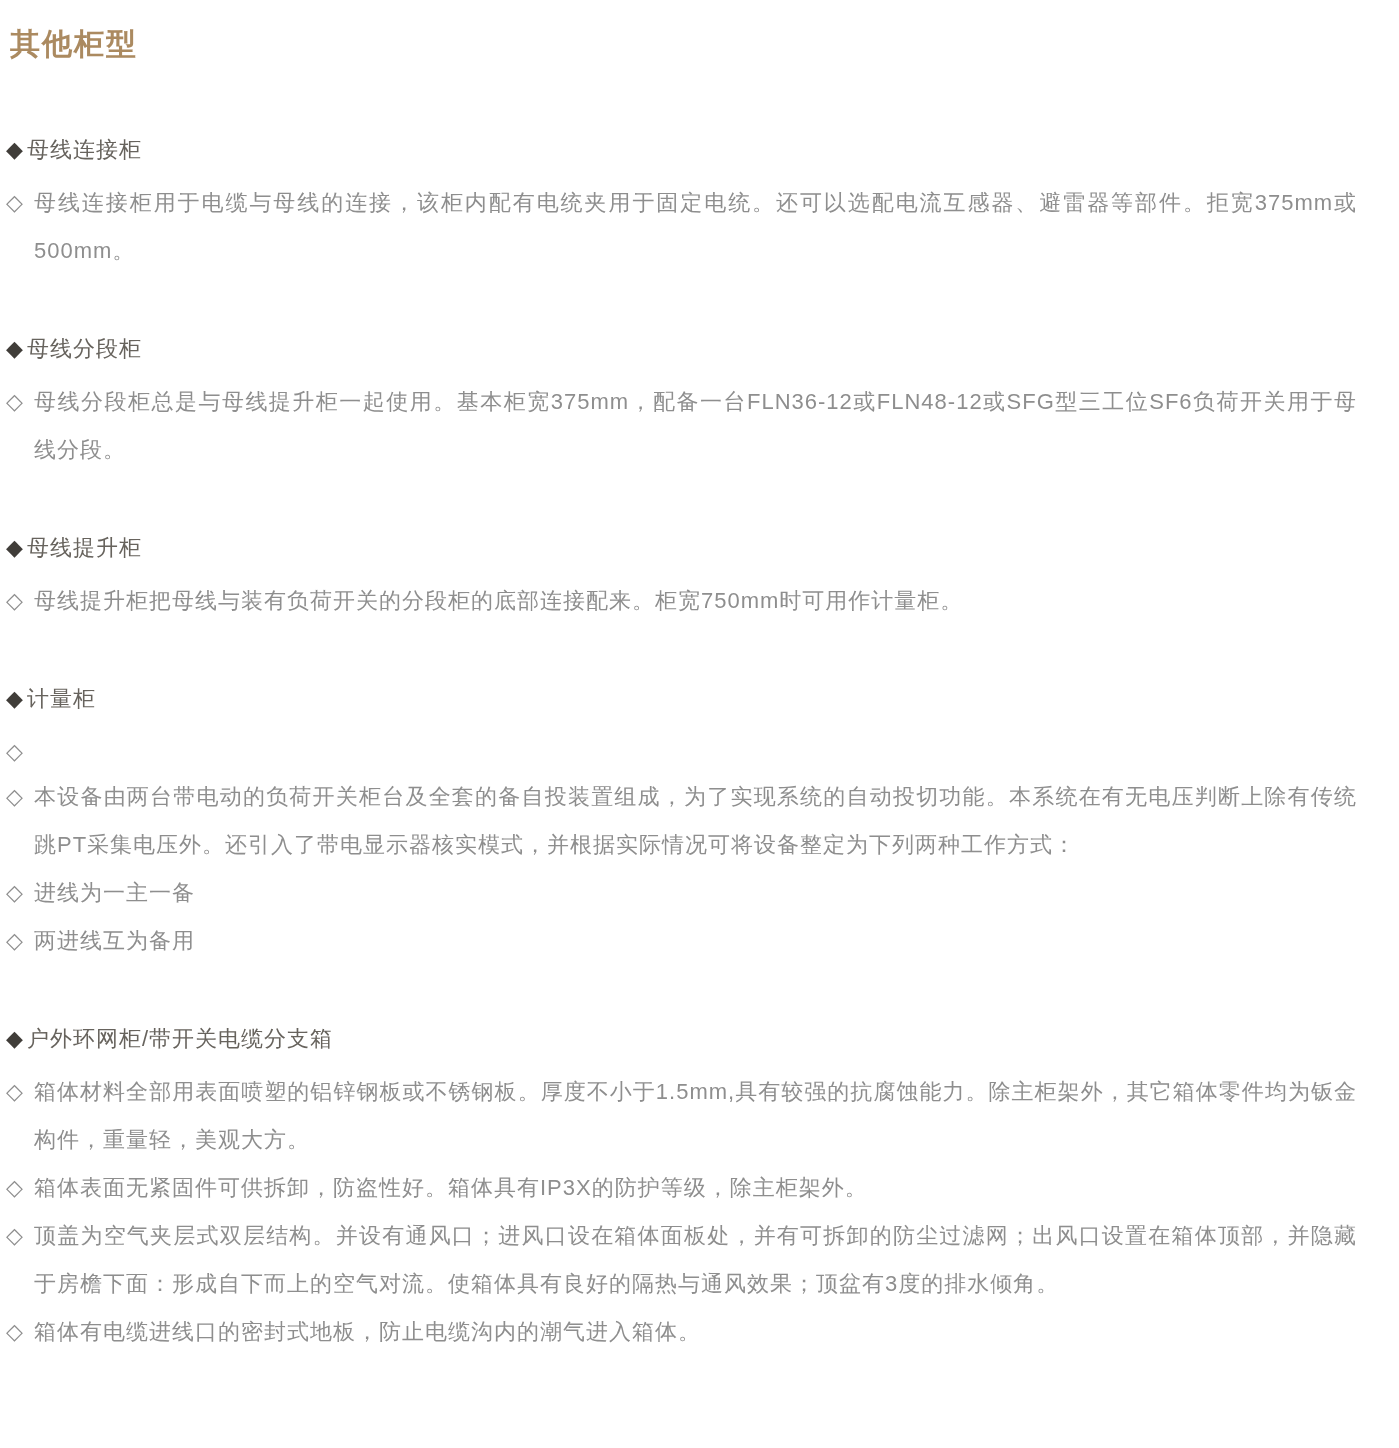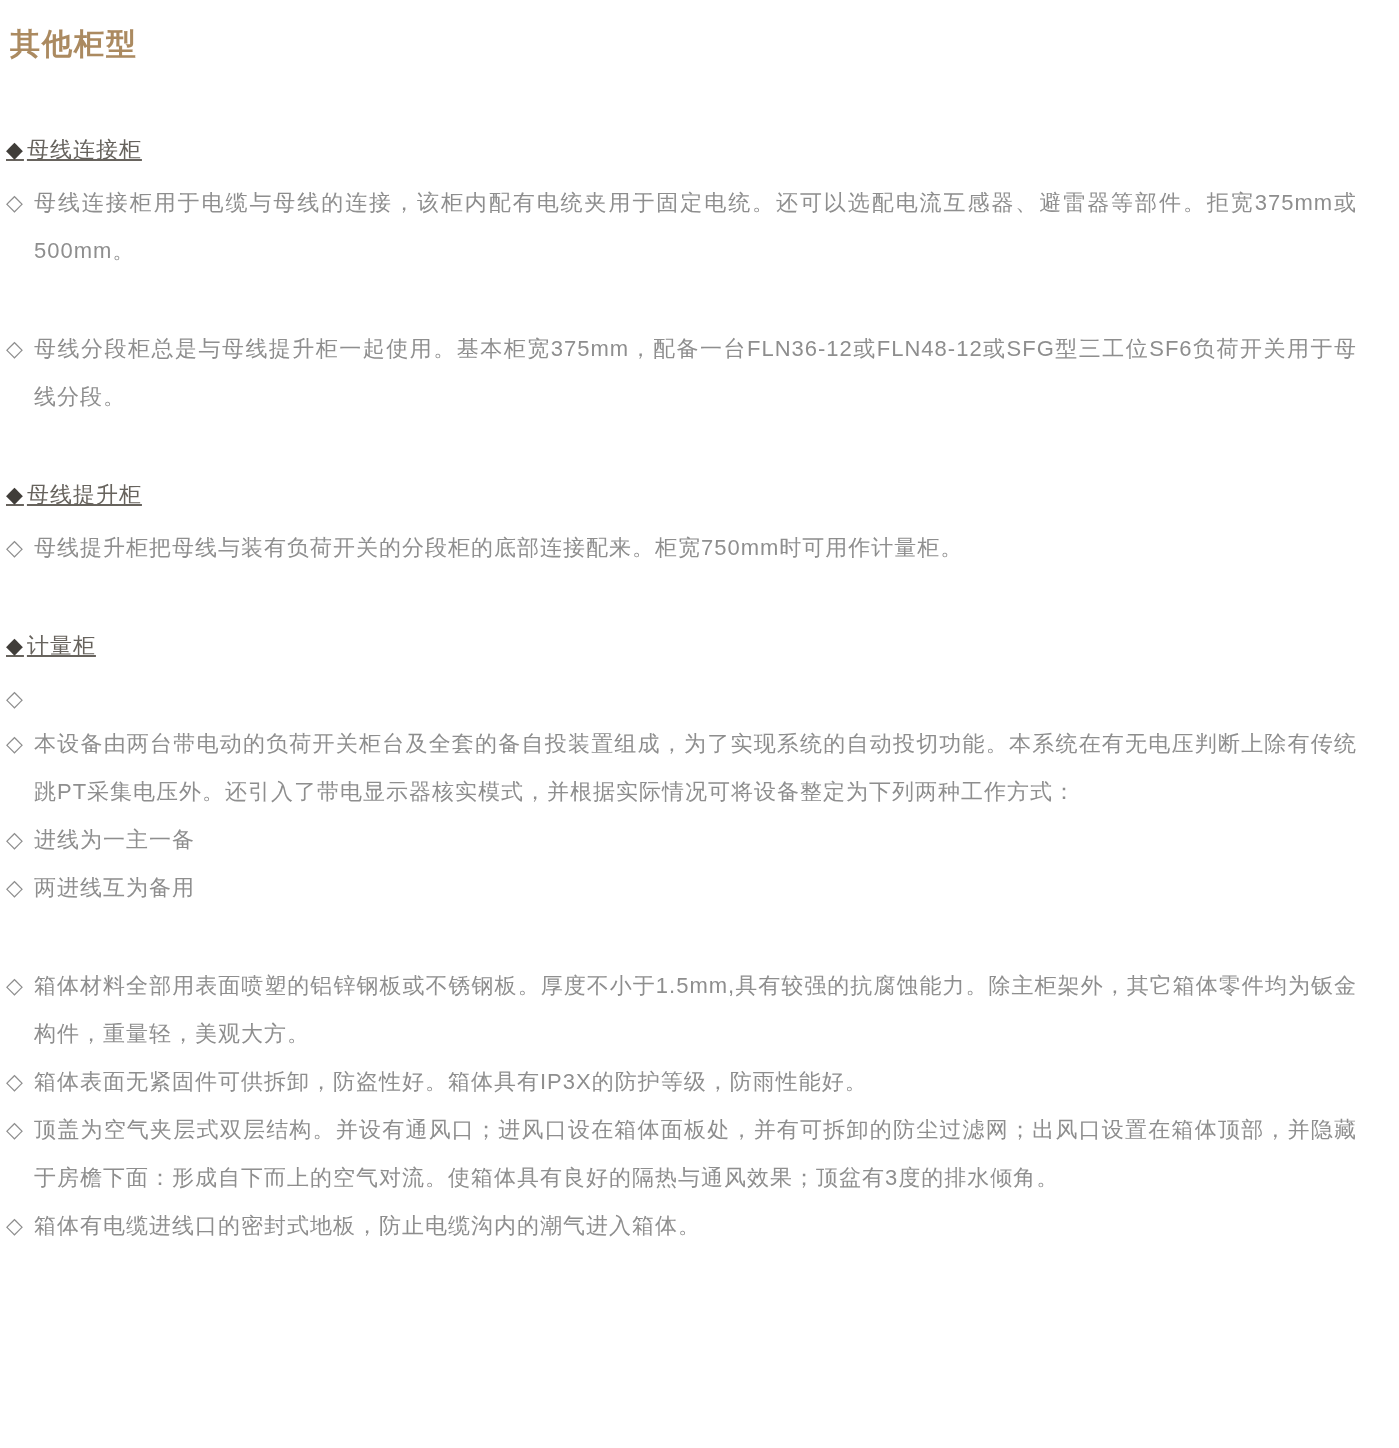--- a/index.html
+++ b/index.html
@@ -35,21 +35,20 @@
   }
   .cabinet-section:last-child {
     margin-bottom: 0;
   }
   .section-heading {
     font-size: 22px;
     line-height: 48px;
     color: var(--heading-color, #67635d);
     letter-spacing: 1px;
     margin-bottom: 5px;
-    text-decoration: underline;
   }
   .section-heading .bullet {
     color: var(--heading-bullet-color, #403d39);
     margin-right: 3px;
   }
   .item {
     position: relative;
     font-size: 22px;
     line-height: 48px;
     color: var(--body-color, #8e8e8e);
@@ -69,35 +68,37 @@
 <body>
 
 <div class="page">
   <h1 class="page-title">其他柜型</h1>
   <div class="sections" id="sections">
       <section class="cabinet-section">
         <div class="section-heading"><span class="bullet">◆</span><span>母线连接柜</span></div>
         <p class="item"><span class="bullet">◇</span><span>母线连接柜用于电缆与母线的连接，该柜内配有电统夹用于固定电统。还可以选配电流互感器、避雷器等部件。拒宽375mm或500mm。</span></p>
       </section>
       <section class="cabinet-section">
+        <div class="section-heading"><span class="bullet">◆</span><span>母线分段柜</span></div>
         <p class="item"><span class="bullet">◇</span><span>母线分段柜总是与母线提升柜一起使用。基本柜宽375mm，配备一台FLN36-12或FLN48-12或SFG型三工位SF6负荷开关用于母线分段。</span></p>
       </section>
       <section class="cabinet-section">
         <div class="section-heading"><span class="bullet">◆</span><span>母线提升柜</span></div>
         <p class="item"><span class="bullet">◇</span><span>母线提升柜把母线与装有负荷开关的分段柜的底部连接配来。柜宽750mm时可用作计量柜。</span></p>
       </section>
       <section class="cabinet-section">
         <div class="section-heading"><span class="bullet">◆</span><span>计量柜</span></div>
         <p class="item"><span class="bullet">◇</span></p>
       </section>
       <section class="cabinet-section">
         <p class="item"><span class="bullet">◇</span><span>本设备由两台带电动的负荷开关柜台及全套的备自投装置组成，为了实现系统的自动投切功能。本系统在有无电压判断上除有传统跳PT采集电压外。还引入了带电显示器核实模式，并根据实际情况可将设备整定为下列两种工作方式：</span></p>
         <p class="item"><span class="bullet">◇</span><span>进线为一主一备</span></p>
         <p class="item"><span class="bullet">◇</span><span>两进线互为备用</span></p>
       </section>
       <section class="cabinet-section">
+        <div class="section-heading"><span class="bullet">◆</span><span>户外环网柜/带开关电缆分支箱</span></div>
         <p class="item"><span class="bullet">◇</span><span>箱体材料全部用表面喷塑的铝锌钢板或不锈钢板。厚度不小于1.5mm,具有较强的抗腐蚀能力。除主柜架外，其它箱体零件均为钣金构件，重量轻，美观大方。</span></p>
-        <p class="item"><span class="bullet">◇</span><span>箱体表面无紧固件可供拆卸，防盗性好。箱体具有IP3X的防护等级，防雨性能好。</span></p>
+        <p class="item"><span class="bullet">◇</span><span>箱体表面无紧固件可供拆卸，防盗性好。箱体具有IP3X的防护等级，除主柜架外。</span></p>
         <p class="item"><span class="bullet">◇</span><span>顶盖为空气夹层式双层结构。并设有通风口；进风口设在箱体面板处，并有可拆卸的防尘过滤网；出风口设置在箱体顶部，并隐藏于房檐下面：形成自下而上的空气对流。使箱体具有良好的隔热与通风效果；顶盆有3度的排水倾角。</span></p>
         <p class="item"><span class="bullet">◇</span><span>箱体有电缆进线口的密封式地板，防止电缆沟内的潮气进入箱体。</span></p>
       </section>
     </div>
 </div>
 
 </body></html>

